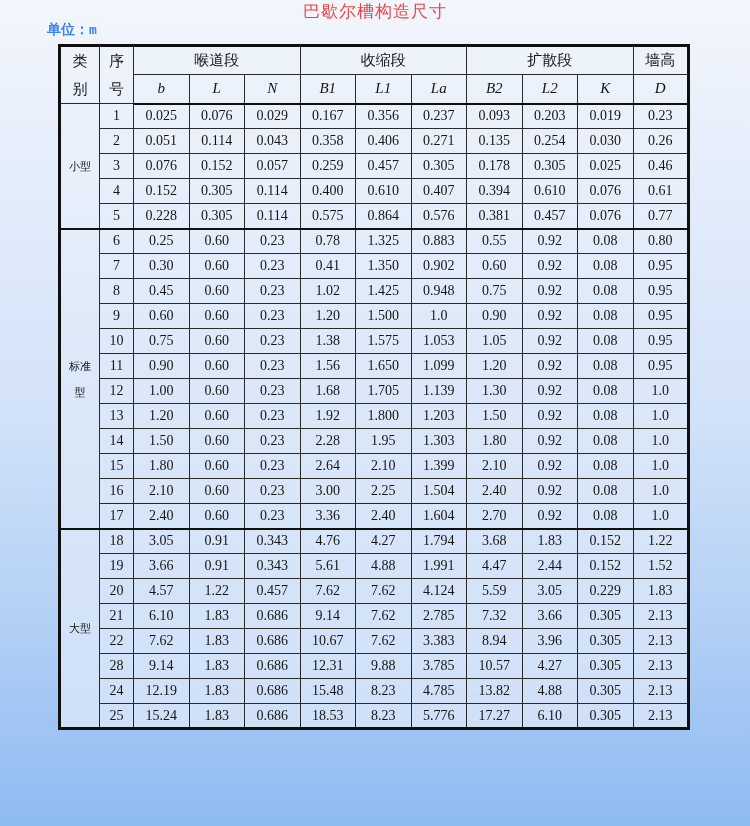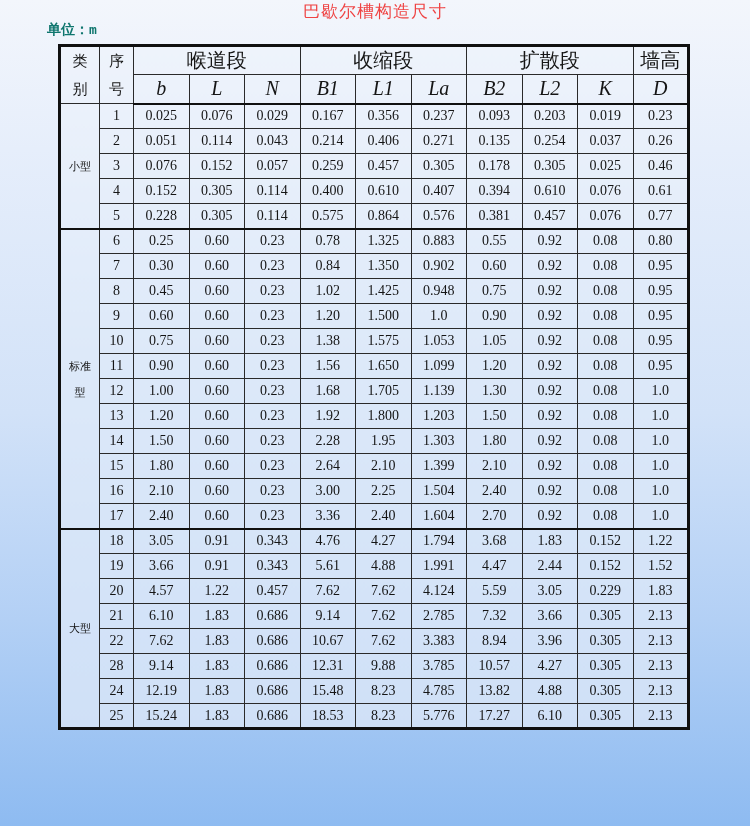--- a/index.html
+++ b/index.html
@@ -9,35 +9,35 @@
     background: linear-gradient(180deg, #f3f6fc 0%, #e6eefb 18%, #d2e2f8 50%, #b3d0f5 75%, #8ebbf1 100%);
     font-family: "Liberation Serif", serif;
     color: #111;
   }
   .page-title {
     position: absolute; top: 0; left: 0; width: 100%;
     text-align: center; font-family: "Liberation Sans", sans-serif;
     font-size: 17px; color: #ef4444; letter-spacing: 1px;
   }
   .unit-note {
-    position: absolute; top: 21px; left: 47px; font-size: 14px; color: #0f766e;
+    position: absolute; top: 21px; left: 47px; font-size: 14px; color: #3b82f6;
   }
   .unit-label { font-family: "Liberation Sans", sans-serif; font-weight: bold; }
   .unit-value { font-family: "DejaVu Sans Mono", monospace; font-size: 13px; font-weight: bold; }
   table.dim-table {
     position: absolute; left: 58px; top: 44px; width: 632px;
     border-collapse: collapse; table-layout: fixed;
     background: linear-gradient(180deg, #eef3fb 0%, #dde9f9 45%, #cfe0f7 100%);
     border: 3px solid #101010;
   }
   th, td {
     border: 1px solid #2a2a2a; text-align: center; vertical-align: middle;
     padding: 0; font-weight: normal; color: #151515;
   }
-  thead th { font-size: 20px; height: 29px; }
+  thead th { font-size: 15px; height: 29px; }
   thead tr.sub-row th {
     font-style: italic; font-family: "Liberation Serif", serif;
     border-bottom: 2px solid #101010;
   }
   th.stacked {
     padding: 0 6px; word-break: break-all; line-height: 28px; font-size: 15px;
   }
   td.category-cell {
     padding: 0 6px; word-break: break-all; line-height: 26px;
     letter-spacing: 0; font-size: 11px;
@@ -105,26 +105,26 @@
         <td>0.093</td>
         <td>0.203</td>
         <td>0.019</td>
         <td>0.23</td>
       </tr>
       <tr>
         <td class="row-no">2</td>
         <td>0.051</td>
         <td>0.114</td>
         <td>0.043</td>
-        <td>0.214</td>
+        <td>0.358</td>
         <td>0.406</td>
         <td>0.271</td>
         <td>0.135</td>
         <td>0.254</td>
-        <td>0.037</td>
+        <td>0.030</td>
         <td>0.26</td>
       </tr>
       <tr>
         <td class="row-no">3</td>
         <td>0.076</td>
         <td>0.152</td>
         <td>0.057</td>
         <td>0.259</td>
         <td>0.457</td>
         <td>0.305</td>
@@ -171,21 +171,21 @@
         <td>0.55</td>
         <td>0.92</td>
         <td>0.08</td>
         <td>0.80</td>
       </tr>
       <tr>
         <td class="row-no">7</td>
         <td>0.30</td>
         <td>0.60</td>
         <td>0.23</td>
-        <td>0.84</td>
+        <td>0.41</td>
         <td>1.350</td>
         <td>0.902</td>
         <td>0.60</td>
         <td>0.92</td>
         <td>0.08</td>
         <td>0.95</td>
       </tr>
       <tr>
         <td class="row-no">8</td>
         <td>0.45</td>

